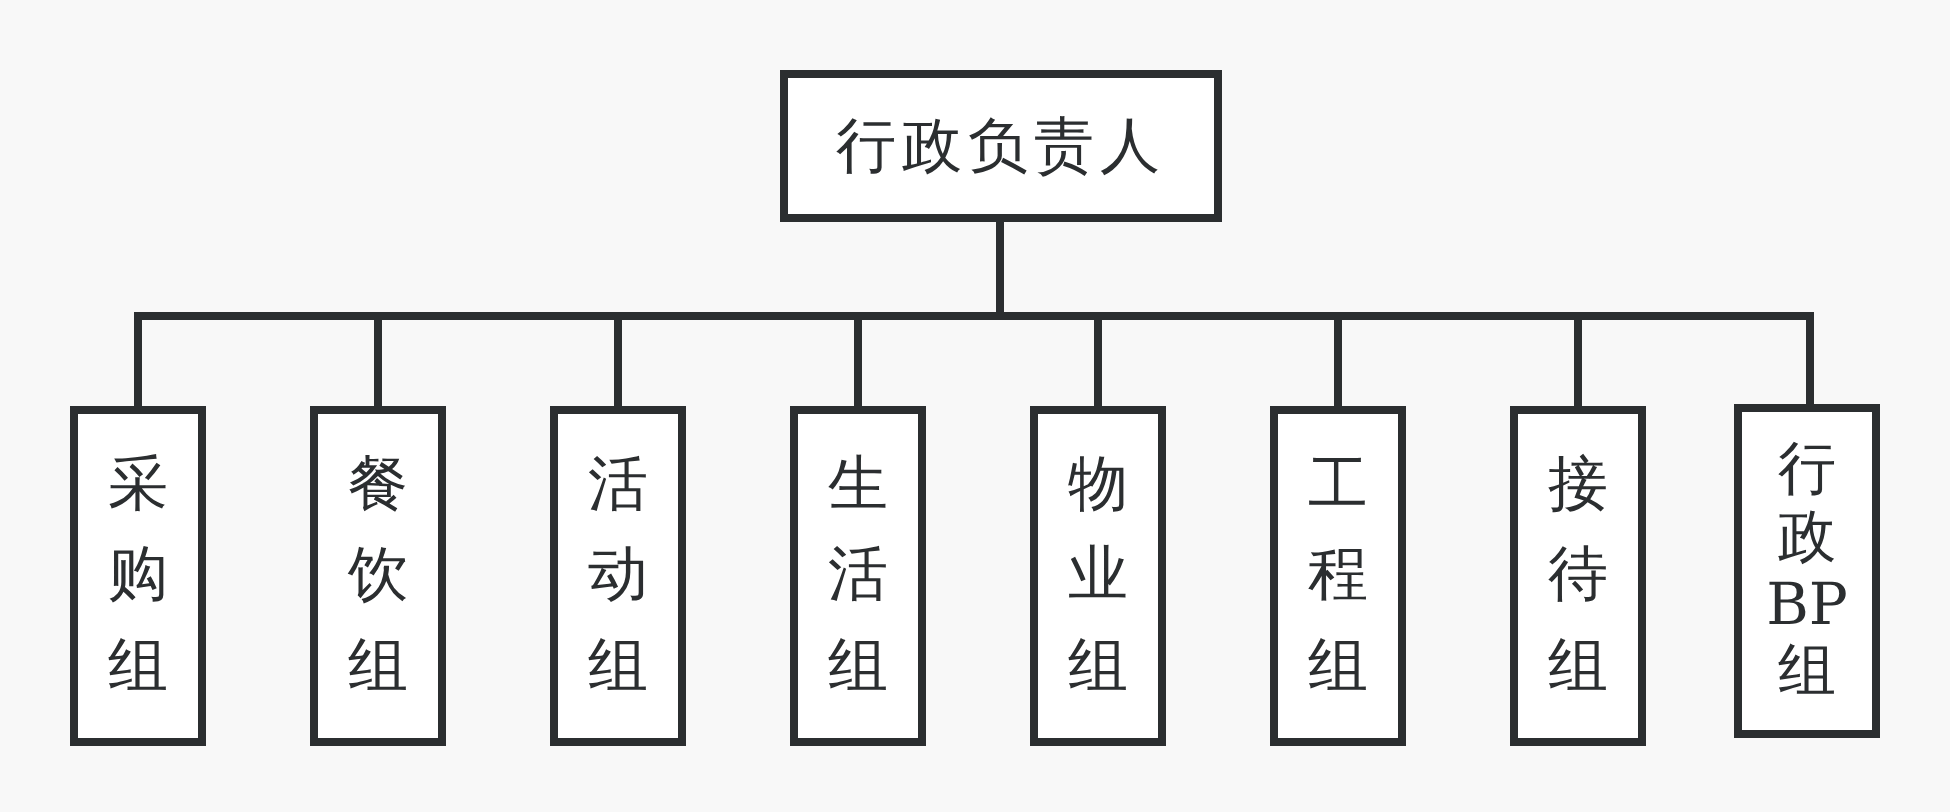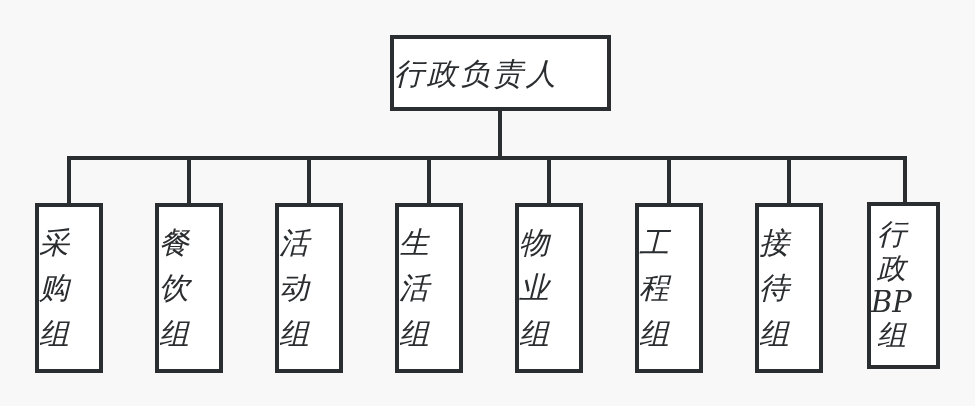--- a/index.html
+++ b/index.html
@@ -18,22 +18,21 @@
     width: 975px;
     height: 406px;
   }
   .node {
     position: absolute;
     background: #ffffff;
     border: 4px solid #2b2e30;
     box-sizing: border-box;
     display: flex;
     align-items: center;
-    justify-content: flex-start;
-    font-style: italic;
+    justify-content: center;
   }
   .node-label {
     color: #2b2e30;
     text-align: center;
     line-height: 1.0;
     white-space: pre-line;
   }
   #root-node {
     left: 390px;
     top: 35px;

